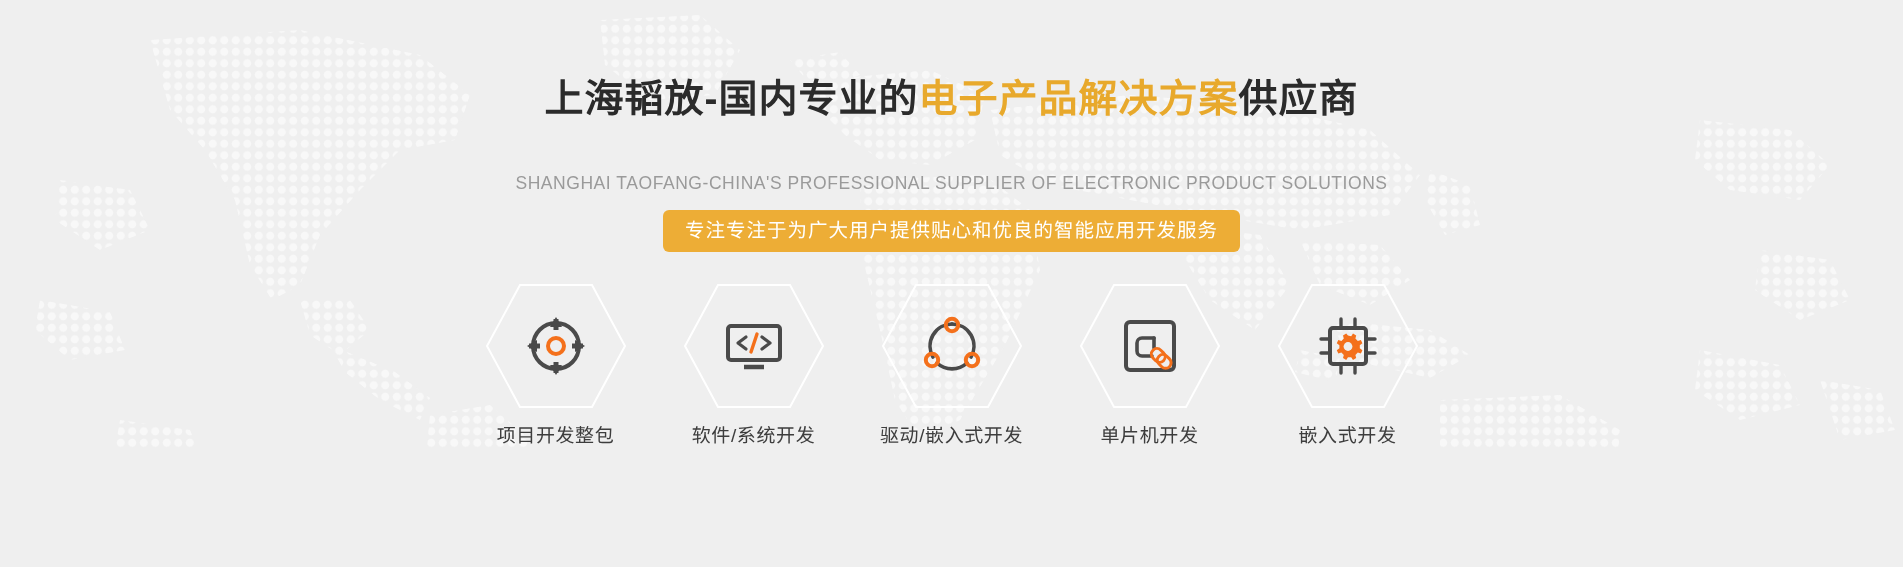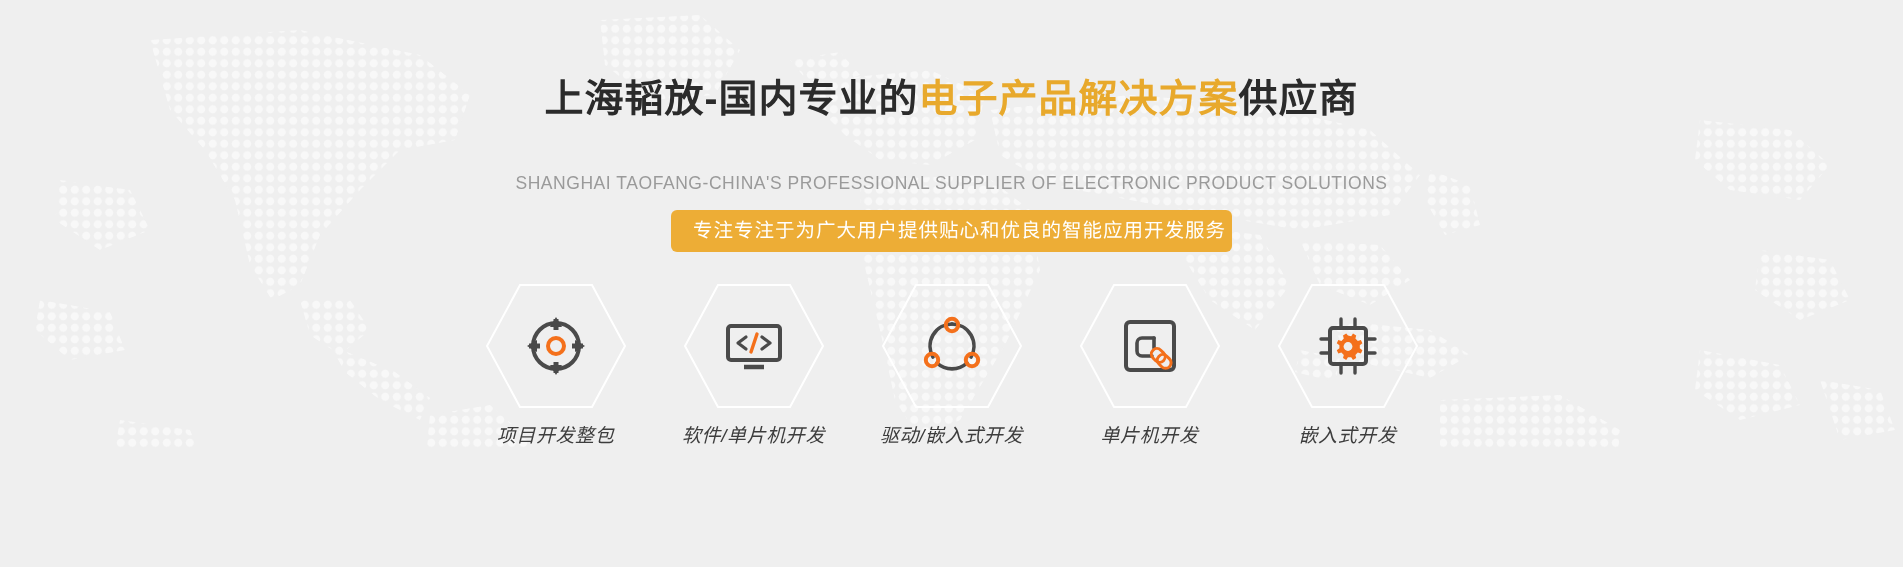--- a/index.html
+++ b/index.html
@@ -69,36 +69,35 @@
     white-space: nowrap;
   }
 
   .pill {
     margin-top: 16px;
     background: #edad36;
     color: #ffffff;
     font-size: 19.5px;
     line-height: 22px;
     letter-spacing: 1px;
-    padding: 9px 6px 11px 22px;
+    padding: 9px 22px 11px 22px;
     border-radius: 6px;
     white-space: nowrap;
     border: none;
     cursor: pointer;
     font-family: inherit;
   }
 
   
   .services {
     margin-top: 30px;
     display: flex;
     align-items: flex-start;
     justify-content: center;
     gap: 38px;
-    font-style: italic;
   }
   .service {
     width: 160px;
     display: flex;
     flex-direction: column;
     align-items: center;
     cursor: pointer;
   }
   .hex-wrap {
     position: relative;
@@ -222,21 +221,21 @@
             <polygon points="36,3 108,3 141,64 108,125 36,125 3,64" fill="none" stroke="#ffffff" stroke-width="2"></polygon>
           </svg>
           <svg class="glyph" viewBox="0 0 64 64" xmlns="http://www.w3.org/2000/svg">
             <rect x="6" y="12" width="52" height="34" rx="3" fill="none" stroke="#4a4a4a" stroke-width="4"></rect>
             <line x1="22" y1="53" x2="42" y2="53" stroke="#4a4a4a" stroke-width="4.5"></line>
             <polyline points="24,23 16,29 24,35" fill="none" stroke="#4a4a4a" stroke-width="3.2" stroke-linecap="round" stroke-linejoin="round"></polyline>
             <polyline points="40,23 48,29 40,35" fill="none" stroke="#4a4a4a" stroke-width="3.2" stroke-linecap="round" stroke-linejoin="round"></polyline>
             <line x1="35" y1="20" x2="29" y2="38" stroke="#f4701b" stroke-width="3.4" stroke-linecap="round"></line>
           </svg>
         </div>
-        <div class="service-label">软件/单片机开发</div>
+        <div class="service-label">软件/系统开发</div>
       </div>
 
       <div class="service">
         <div class="hex-wrap">
           <svg class="hex-outline" viewBox="0 0 144 128" xmlns="http://www.w3.org/2000/svg">
             <polygon points="36,3 108,3 141,64 108,125 36,125 3,64" fill="none" stroke="#ffffff" stroke-width="2"></polygon>
           </svg>
           <svg class="glyph" viewBox="0 0 64 64" xmlns="http://www.w3.org/2000/svg">
             <path d="M32 10 A22 22 0 0 0 13 43" fill="none" stroke="#4a4a4a" stroke-width="3.6" stroke-linecap="round"></path>
             <path d="M32 10 A22 22 0 0 1 51 43" fill="none" stroke="#4a4a4a" stroke-width="3.6" stroke-linecap="round"></path>

